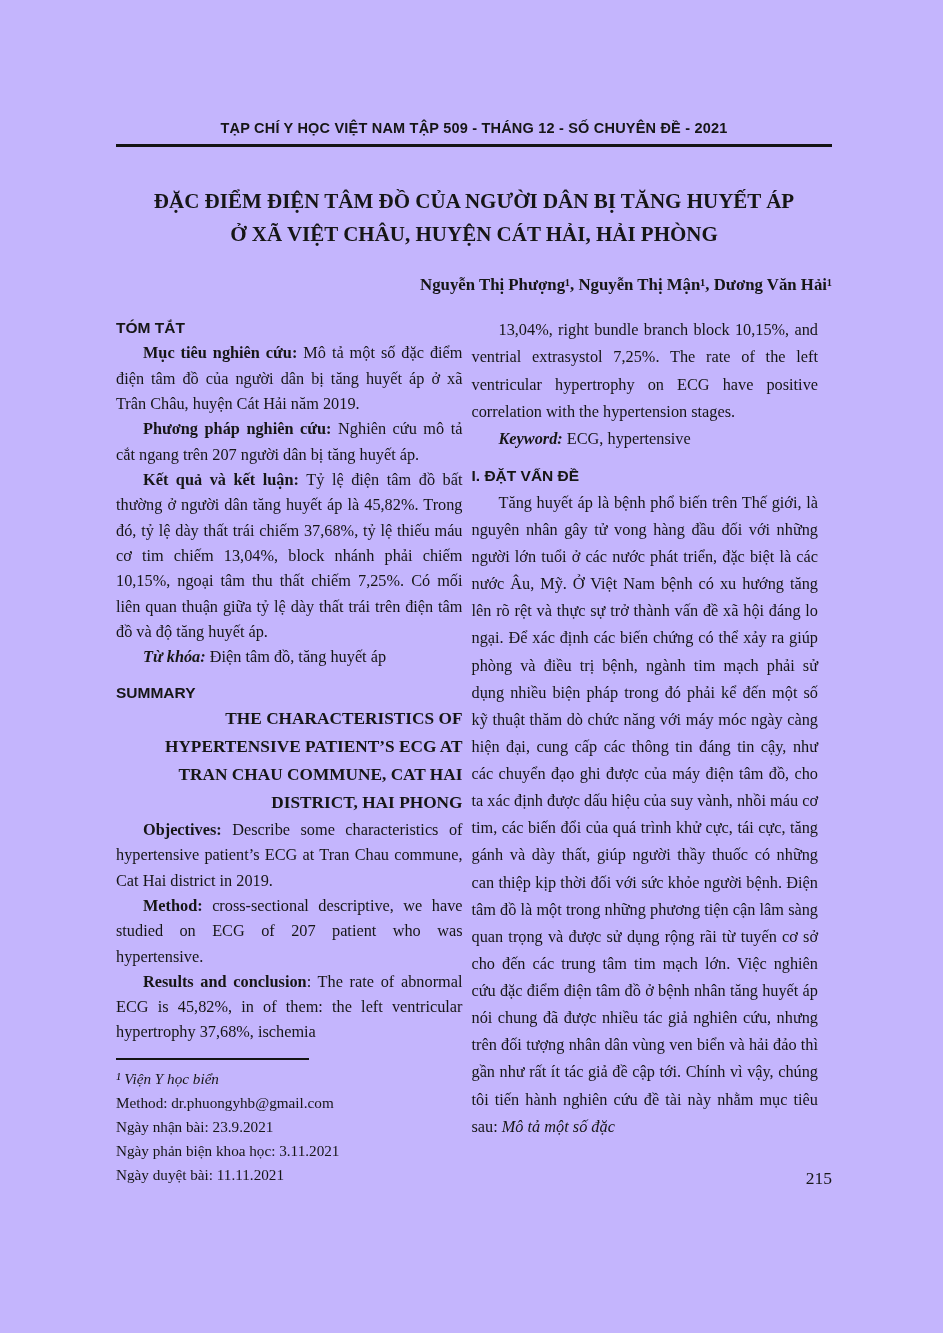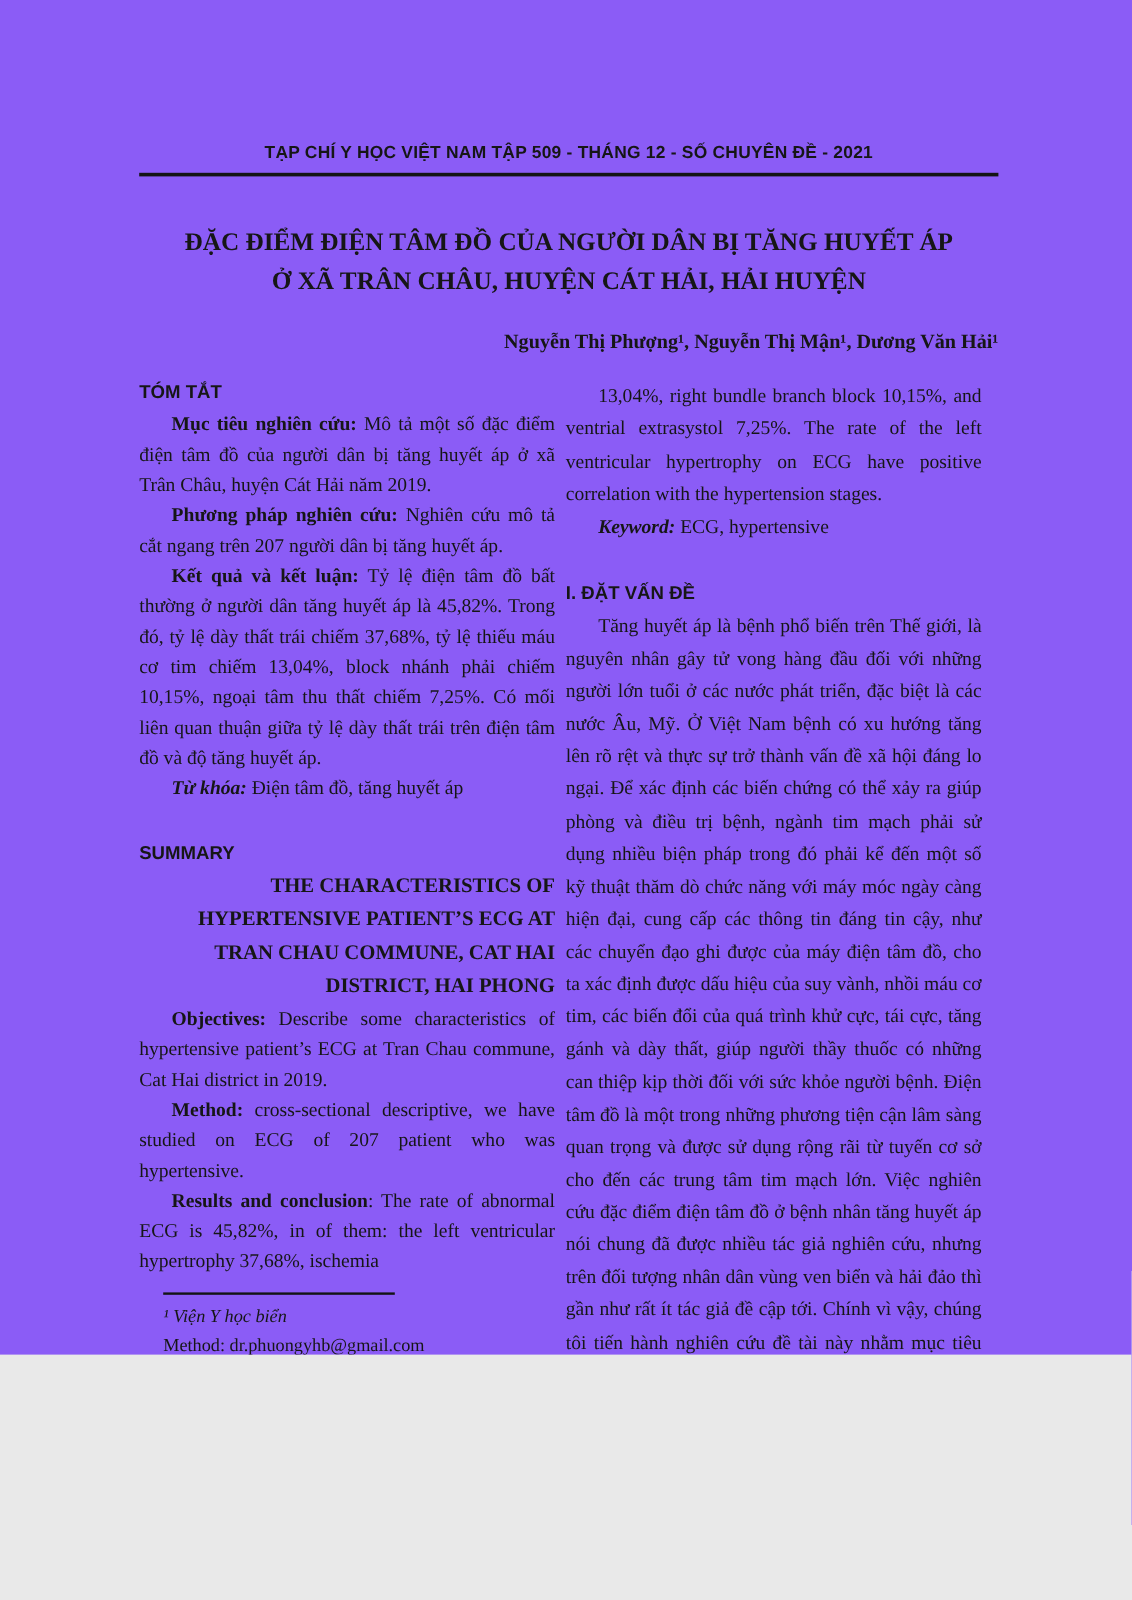--- a/index.html
+++ b/index.html
@@ -1,62 +1,62 @@
 <!DOCTYPE html>
 <html><head>
 <meta charset="utf-8">
 <style>
   html,body{margin:0;padding:0;}
   body{background:#e9e9e9;}
   .page{
-    width:943px;height:1129px;background:#8b5cf6;position:relative;
+    width:943px;height:1333px;background:#c4b5fd;position:relative;
     margin:0 auto;overflow:hidden;color:#161616;
     font-family:"Liberation Serif","DejaVu Serif",serif;
   }
   .content{position:absolute;left:116px;top:120px;width:716px;}
   .journal-header{
     font-family:"Liberation Sans","DejaVu Sans",sans-serif;
     font-weight:700;font-size:14.5px;text-align:center;
     letter-spacing:.2px;padding-bottom:8px;border-bottom:3px solid #141414;
   }
   .article-title{margin:38px 0 0;text-align:center;font-size:21px;font-weight:700;line-height:1.58;}
   .title-line{display:block;}
   .authors{margin-top:24px;text-align:right;font-weight:700;font-size:16.8px;}
   .columns{margin-top:21px;display:flex;gap:9px;}
   .col{width:346.5px;text-align:justify;font-size:16.3px;}
   .col-left{line-height:1.555;}
   .col-right{line-height:1.665;}
   .sec-heading{
     font-family:"Liberation Sans","DejaVu Sans",sans-serif;
     font-weight:700;font-size:15.5px;text-align:left;text-indent:0;
   }
-  .mt{margin-top:30px;}
+  .mt{margin-top:11px;}
   p.para{margin:0;text-indent:27px;}
   .no-indent{text-indent:0;}
   .center-title{margin:2px 0 1px;text-align:right;text-indent:0;font-weight:700;font-size:17.3px;line-height:1.62;}
   .b{font-weight:700;}
   .i{font-style:italic;}
   .bi{font-weight:700;font-style:italic;}
-  .footnote{margin-top:13px;font-size:15.2px;line-height:1.58;text-align:left;margin-left:20px;}
+  .footnote{margin-top:13px;font-size:15.2px;line-height:1.58;text-align:left;}
   .footnote-rule{width:193px;border-top:2px solid #141414;margin-bottom:7px;}
   .pageno{position:absolute;top:1168px;right:111px;font-size:17.5px;}
 </style>
 </head>
 <body>
 
 <div class="page">
   <div class="content">
 
     <div class="journal-header">
       <span>TẠP CHÍ Y HỌC VIỆT NAM TẬP 509 - THÁNG 12 - SỐ CHUYÊN ĐỀ - 2021</span>
     </div>
 
     <h1 class="article-title">
       <span class="title-line">ĐẶC ĐIỂM ĐIỆN TÂM ĐỒ CỦA NGƯỜI DÂN BỊ TĂNG HUYẾT ÁP</span>
-      <span class="title-line">Ở XÃ TRÂN CHÂU, HUYỆN CÁT HẢI, HẢI HUYỆN</span>
+      <span class="title-line">Ở XÃ VIỆT CHÂU, HUYỆN CÁT HẢI, HẢI PHÒNG</span>
     </h1>
 
     <div class="authors">Nguyễn Thị Phượng¹, Nguyễn Thị Mận¹, Dương Văn Hải¹</div>
 
     <div class="columns">
 
       <div class="col col-left">
         <div class="sec-heading">TÓM TẮT</div>
 
         <p class="para"><span class="b">Mục tiêu nghiên cứu:</span><span> Mô tả một số đặc điểm điện tâm đồ của người dân bị tăng huyết áp ở xã Trân Châu, huyện Cát Hải năm 2019.</span></p>

